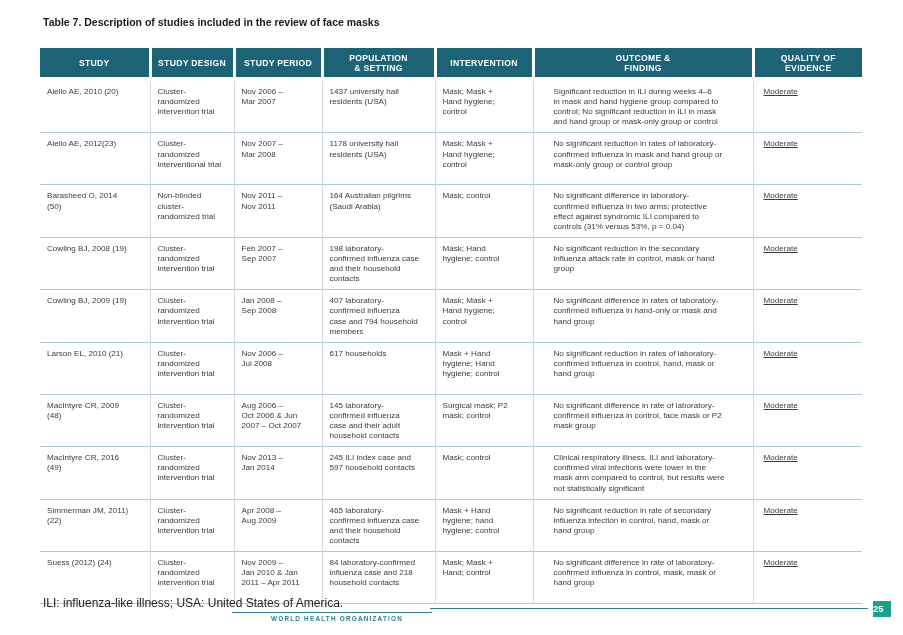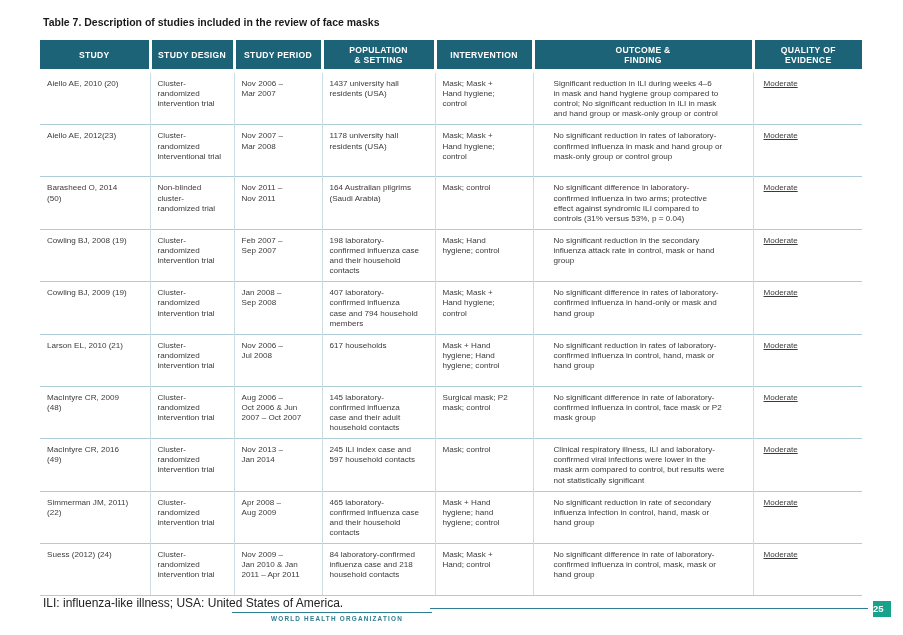--- a/index.html
+++ b/index.html
@@ -17,21 +17,21 @@
     position: absolute;
     left: 43px;
     top: 16px;
     font-size: 10.5px;
     font-weight: bold;
     color: #1a1a1a;
   }
   table.studies {
     position: absolute;
     left: 40px;
-    top: 40px;
+    top: 48px;
     width: 822px;
     border-collapse: collapse;
     table-layout: fixed;
   }
   thead th {
     background: var(--header-bg, #1D6378);
     color: #ffffff;
     font-size: 8.6px;
     font-weight: bold;
     text-align: center;

